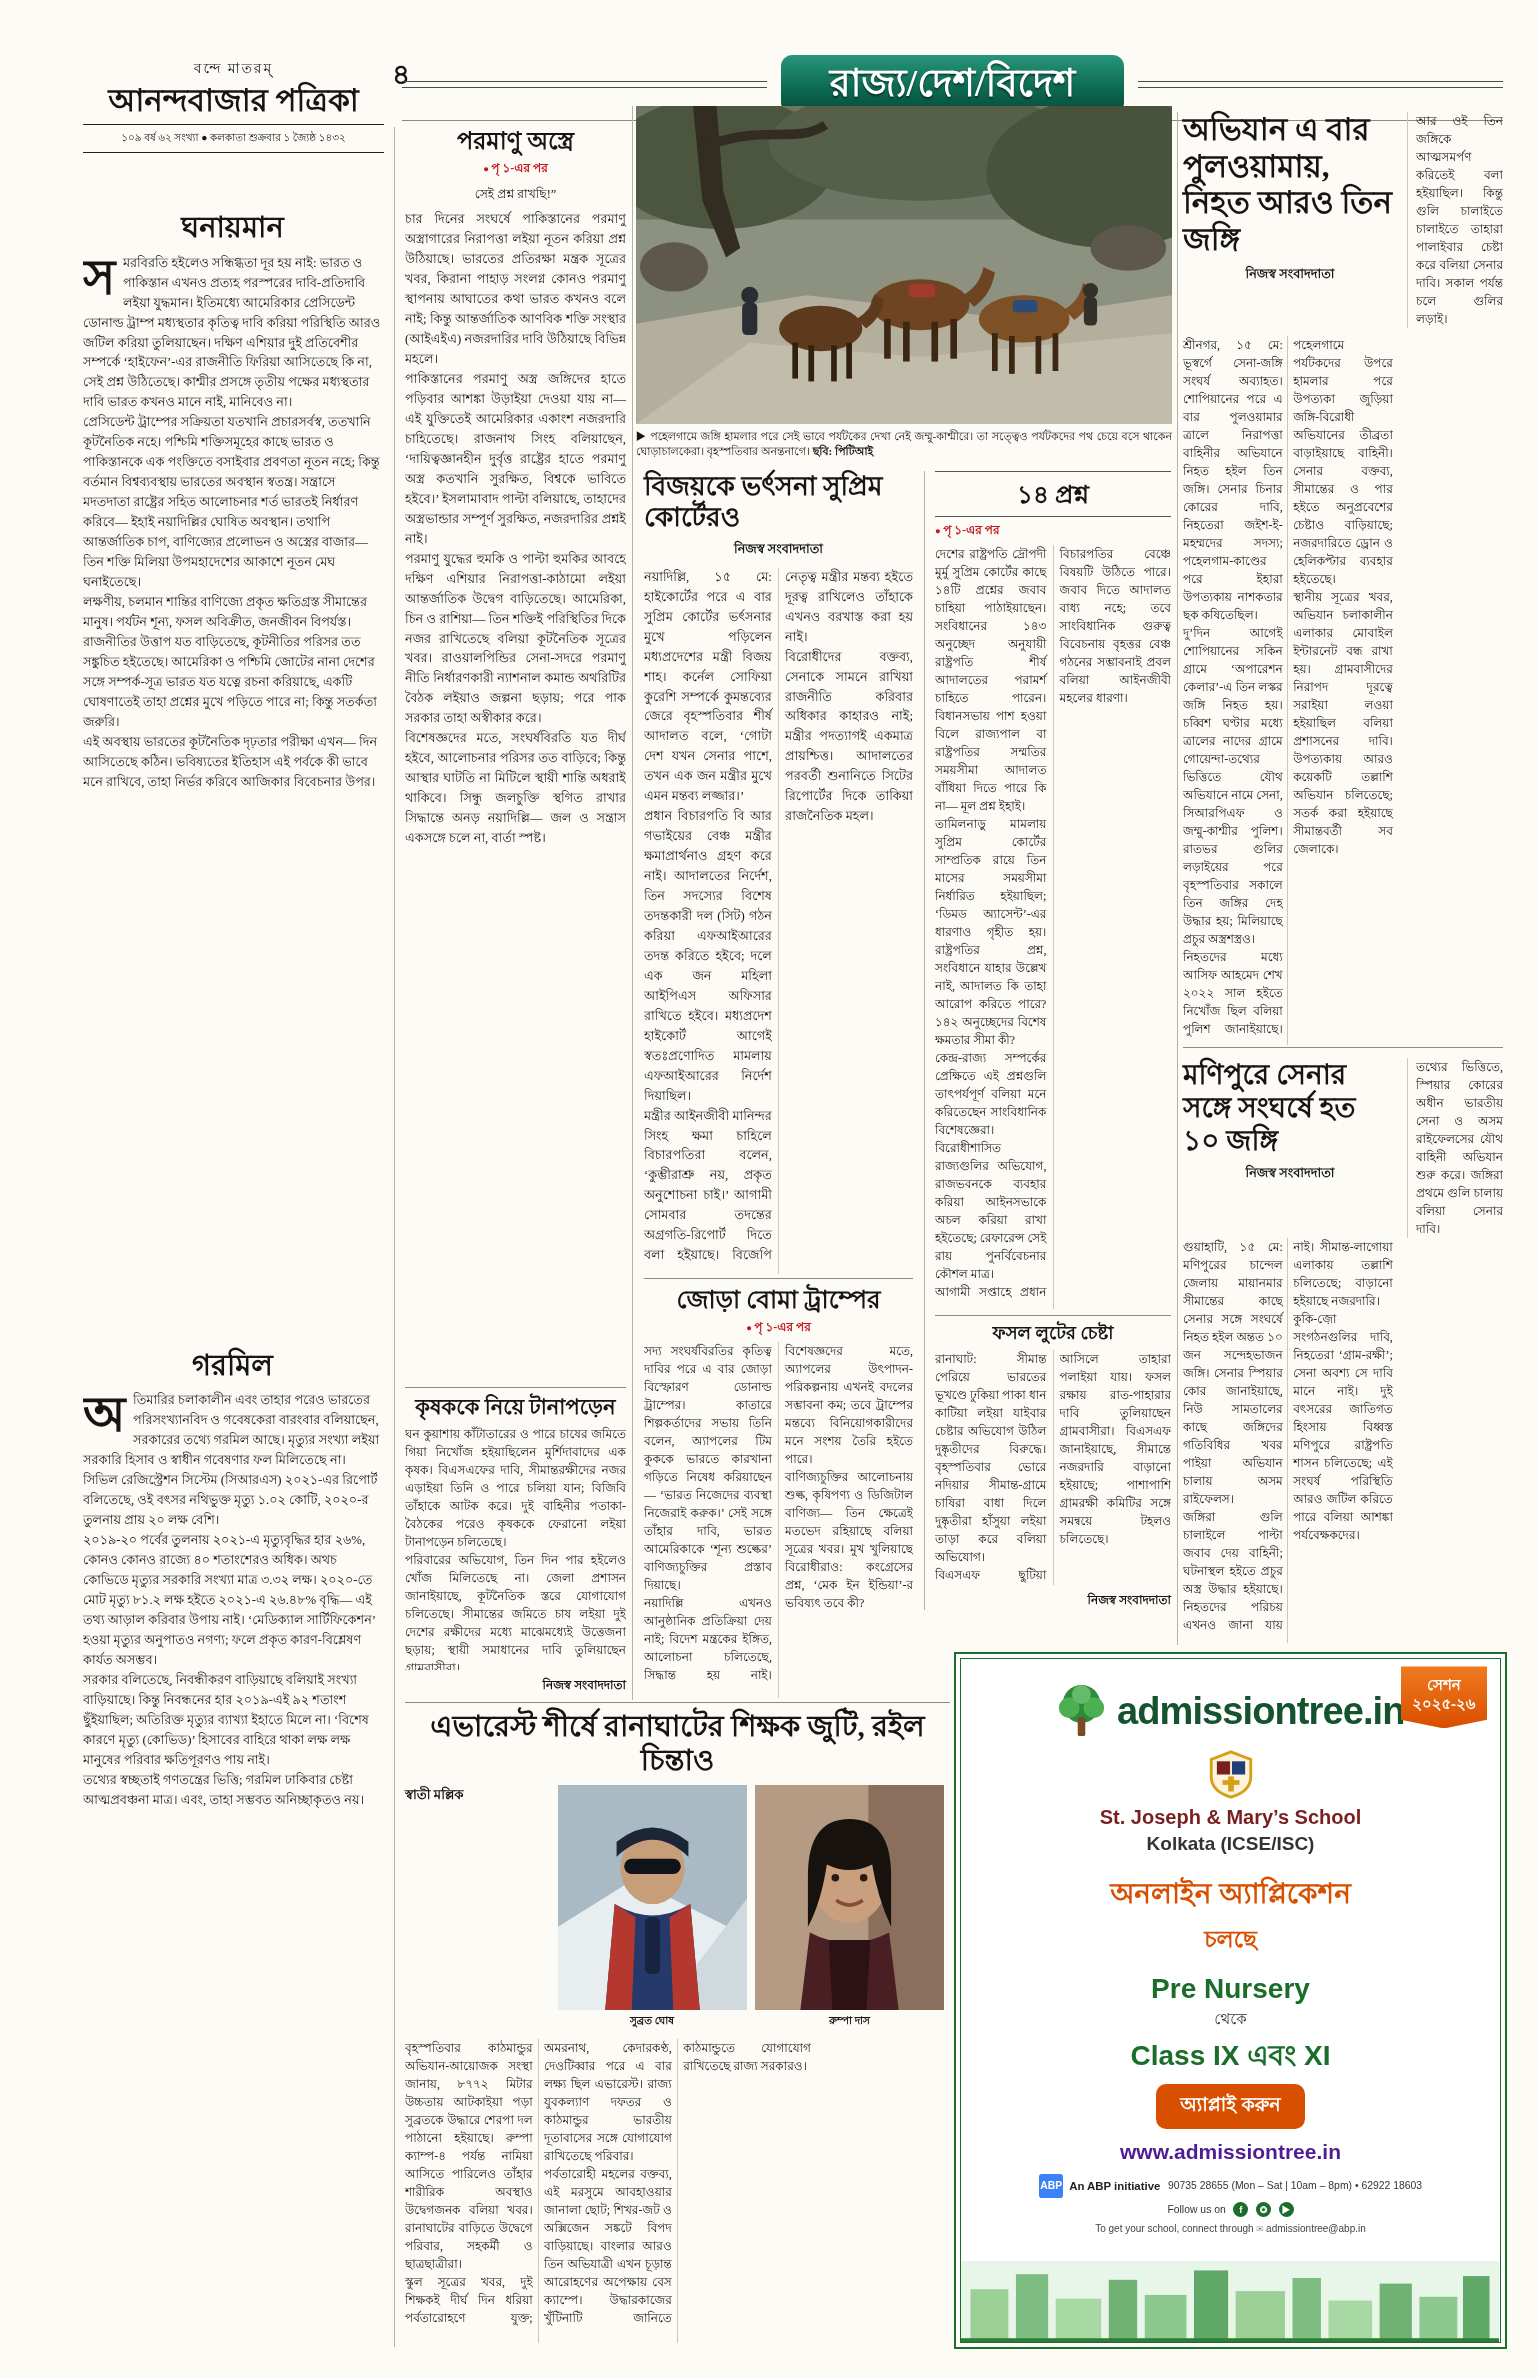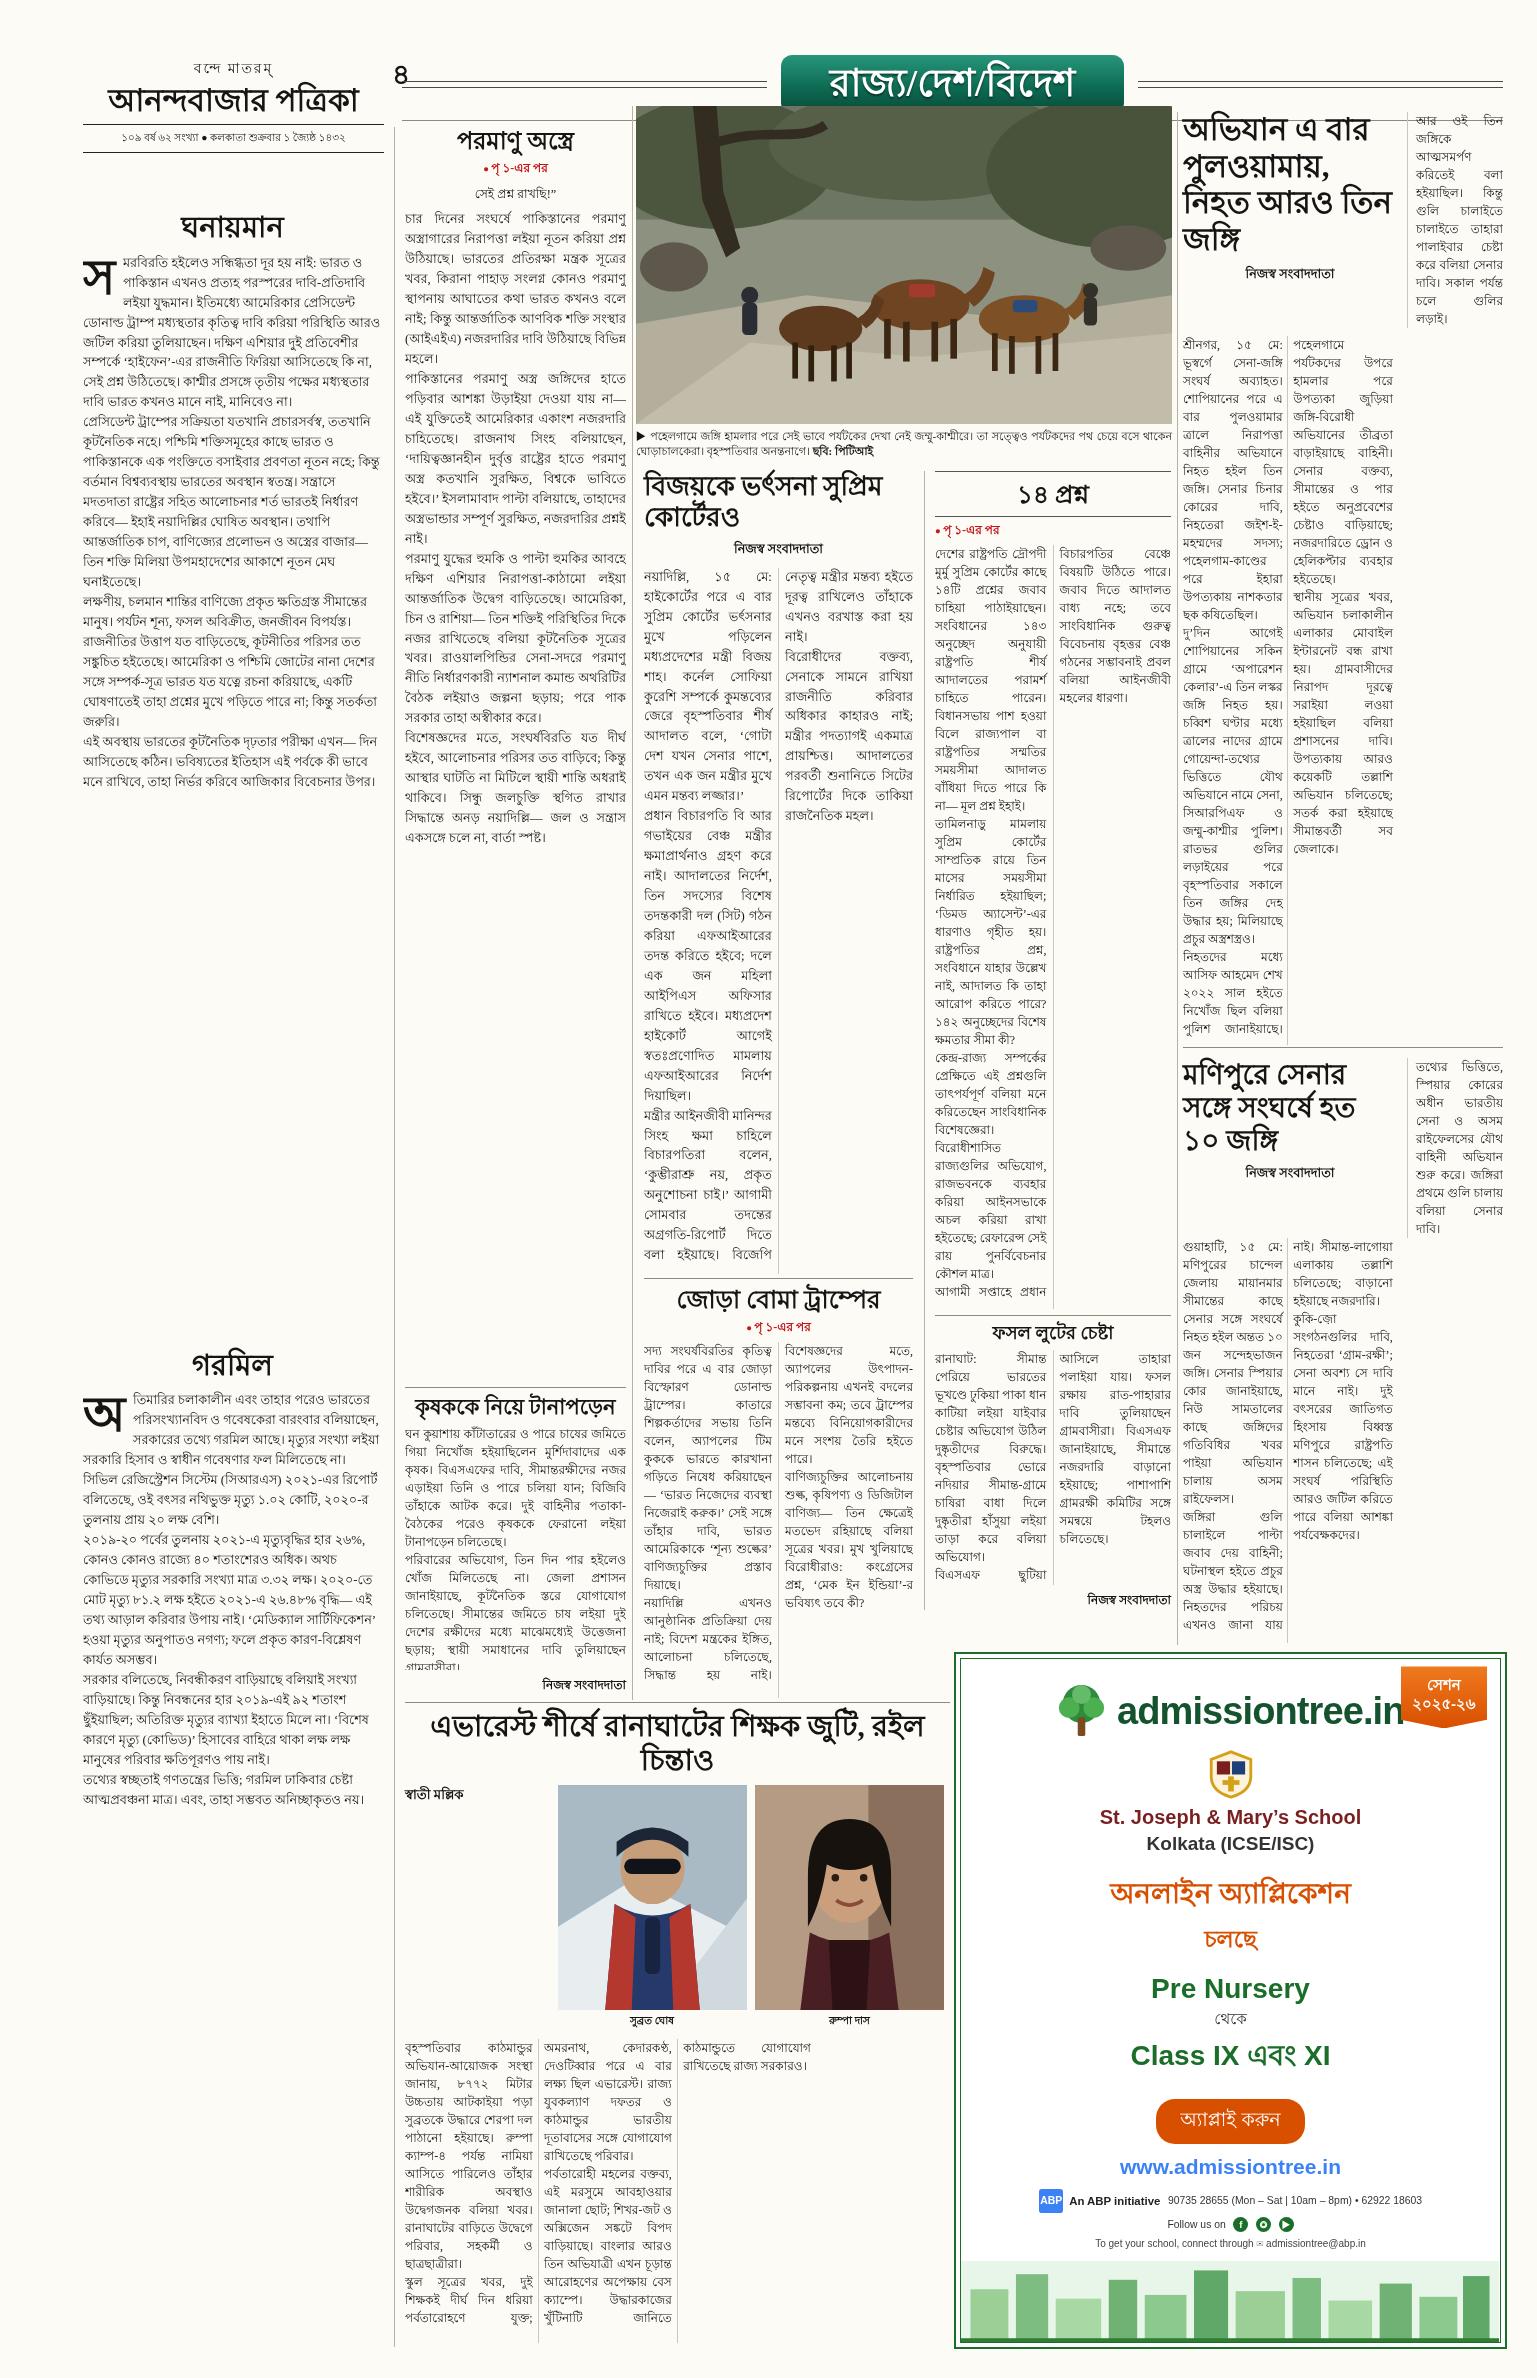--- a/index.html
+++ b/index.html
@@ -53,23 +53,23 @@
           color:#fff;font-weight:bold;font-size:15px;line-height:1.25;padding:9.5px 11.4px 15px;
           clip-path:polygon(0 0,100% 0,100% 86%,50% 100%,0 86%);}
   .ad-brandrow{display:flex;align-items:center;gap:9.5px;margin-top:24.6px;}
   .ad-brand{font-size:38px;font-weight:bold;color:#14532d;letter-spacing:-0.9px;}
   .ad-school{font-size:20px;font-weight:bold;color:#7a1f1f;line-height:1.12;margin-top:7.6px;}
   .ad-loc{font-size:19px;font-weight:bold;color:#333;margin-top:3.8px;}
   .ad-bn1{font-size:28px;font-weight:bold;color:#d84f00;margin-top:17px;}
   .ad-bn2{font-size:23px;font-weight:bold;color:#d84f00;margin-top:1.9px;}
   .ad-cls1{font-size:28px;font-weight:bold;color:#1b6e2a;margin-top:13.2px;}
   .ad-clsmid{font-size:15px;color:#333;margin:1.9px 0;}
-  .ad-apply{display:inline-block;background:#d84f00;color:#fff;font-weight:normal;font-size:19px;
-            padding:6.6px 24.6px;border-radius:19px;margin-top:18px;cursor:pointer;}
-  .ad-web{font-size:21px;font-weight:bold;color:#3b82f6;margin-top:11.4px;}
+  .ad-apply{display:inline-block;background:#d84f00;color:#fff;font-weight:bold;font-size:19px;
+            padding:6.6px 24.6px;border-radius:10px;margin-top:3px;cursor:pointer;}
+  .ad-web{font-size:21px;font-weight:bold;color:#4c1d95;margin-top:11.4px;}
   .ad-footrow{display:flex;align-items:center;gap:7.6px;margin-top:9.5px;font-size:10.4px;color:#333;}
   .ad-small{font-size:10px;color:#444;margin-top:5.7px;}
   .abp-box{display:flex;align-items:center;gap:5.7px;font-size:11.4px;font-weight:bold;color:#222;}
   .abp-logo{width:24.6px;height:24.6px;background:#3b82f6;color:#fff;font-weight:bold;font-size:10.4px;
             display:flex;align-items:center;justify-content:center;border-radius:2.8px;}
   .soc{width:15px;height:15px;border-radius:50%;background:#1b6e2a;color:#fff;font-size:9.5px;
        display:inline-flex;align-items:center;justify-content:center;font-weight:bold;cursor:pointer;}
   .skyline{position:absolute;left:0;right:0;bottom:0;}
 </style>
 </head>

